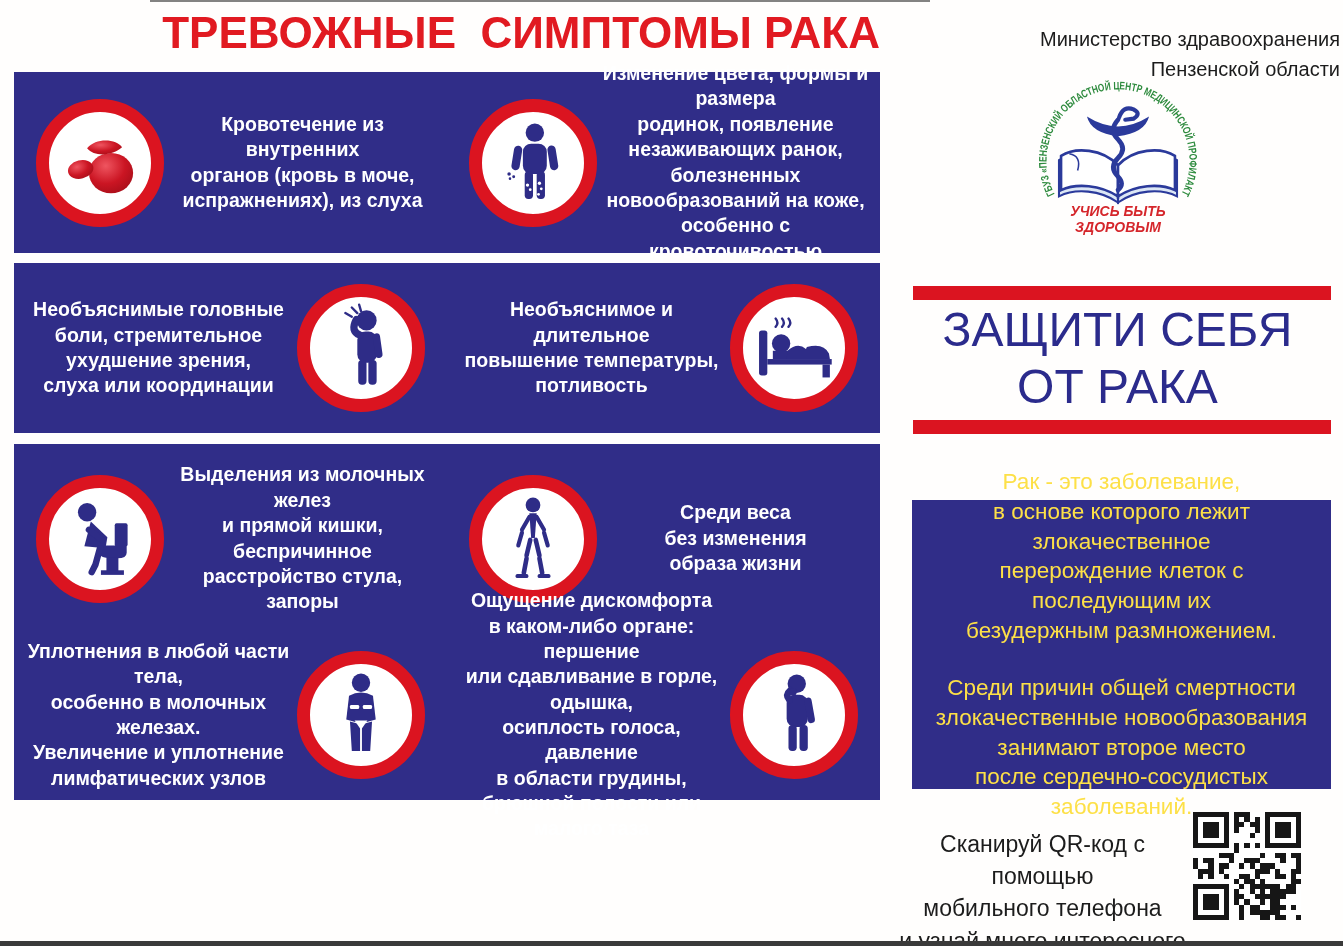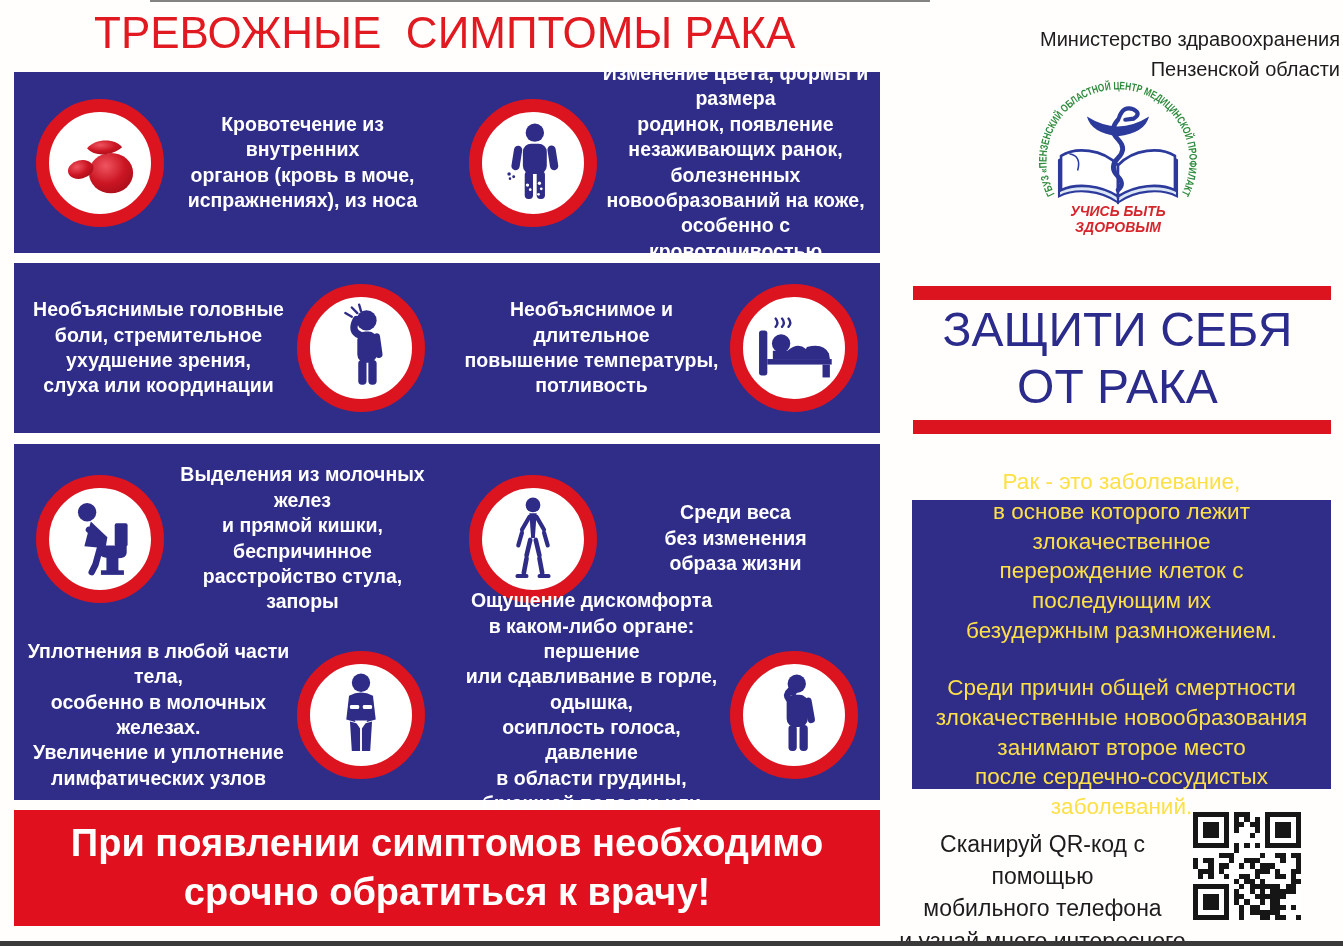--- a/index.html
+++ b/index.html
@@ -2,21 +2,21 @@
 <html><head>
 <meta charset="utf-8">
 <style>
   html,body{margin:0;padding:0;background:#fff;}
   .poster{position:relative;width:1343px;height:946px;background:#fffefd;overflow:hidden;
           font-family:"Liberation Sans", sans-serif;}
   .top-scan-line{position:absolute;left:150px;top:0;width:780px;height:2px;background:#1d1d1d;opacity:.55;}
   .bottom-strip{position:absolute;left:0;top:941px;width:1343px;height:5px;background:#3a3a3a;}
 
   .main-title{position:absolute;left:14px;top:8px;width:866px;margin:0;padding-left:80px;box-sizing:border-box;
-              text-align:left;font-size:44px;font-weight:normal;letter-spacing:0px;color:#e11a21;white-space:pre;}
+              text-align:right;font-size:44px;font-weight:bold;letter-spacing:0px;color:#e11a21;white-space:pre;}
 
   .band{position:absolute;left:14px;width:866px;background:#302d88;display:flex;}
   .item{flex:1;display:flex;align-items:center;padding:0 6px;min-width:0;}
   .badge{flex:0 0 auto;width:128px;height:128px;box-sizing:border-box;border:13px solid #db1420;
          border-radius:50%;background:#fff;display:flex;align-items:center;justify-content:center;}
   .badge svg{width:92px;height:92px;display:block;}
   .icon-first .badge{margin-left:16px;}
   .text-first .badge{margin-right:16px;}
   .itext{flex:1;color:#fff;font-weight:bold;font-size:19.5px;line-height:1.3;text-align:center;
          white-space:pre-line;padding:0 4px;}
@@ -59,21 +59,21 @@
                 <stop offset="100%" stop-color="#a30d18"></stop>
             </radialGradient>
           </defs>
           <ellipse cx="62" cy="61" rx="24" ry="22" fill="url(#gBlood)"></ellipse>
           <ellipse cx="29" cy="57" rx="14" ry="10" transform="rotate(-14 29 57)" fill="url(#gBlood)"></ellipse>
           <path d="M36 34 C46 22 68 24 74 33 C64 42 44 44 36 34 Z" fill="url(#gBlood)"></path>
         </svg>
       </div>
       <div class="itext">Кровотечение из внутренних
 органов (кровь в моче,
-испражнениях), из носа</div>
+испражнениях), из слуха</div>
     </div>
     <div class="item icon-first">
       <div class="badge">
         <svg viewBox="0 0 100 100" fill="#2e2c87">
           <circle cx="52" cy="17" r="10"></circle>
           <rect x="39" y="29" width="26" height="33" rx="9"></rect>
           <rect x="28" y="31" width="9" height="27" rx="4.5" transform="rotate(9 32 44)"></rect>
           <rect x="67" y="31" width="9" height="27" rx="4.5" transform="rotate(-9 71 44)"></rect>
           <rect x="41" y="59" width="9" height="30" rx="4"></rect>
           <rect x="54" y="59" width="9" height="30" rx="4"></rect>
@@ -200,22 +200,20 @@
           <rect x="63" y="31" width="8" height="28" rx="4" transform="rotate(-10 67 45)"></rect>
           <path d="M45 34 Q40 28 46 23" stroke="#2e2c87" stroke-width="7" stroke-linecap="round" fill="none"></path>
           <circle cx="49" cy="25" r="4"></circle>
           <rect x="44" y="61" width="9" height="28" rx="4"></rect>
           <rect x="56" y="61" width="9" height="28" rx="4"></rect>
         </svg>
       </div>
     </div>
   </section>
 
-  <section class="warning">При появлении симптомов необходимо
-срочно обратиться к врачу!</section>
 
   <div class="ministry">Министерство здравоохранения
 Пензенской области</div>
 
   <div class="logo">
     <svg viewBox="0 0 170 170">
       <defs>
           <path id="ringPath" d="M 24 120 A 69 69 0 1 1 146 120" fill="none"></path>
         </defs>
       <text font-size="10.5" font-weight="bold" fill="#2e8b3e" font-family="Liberation Sans, sans-serif">

